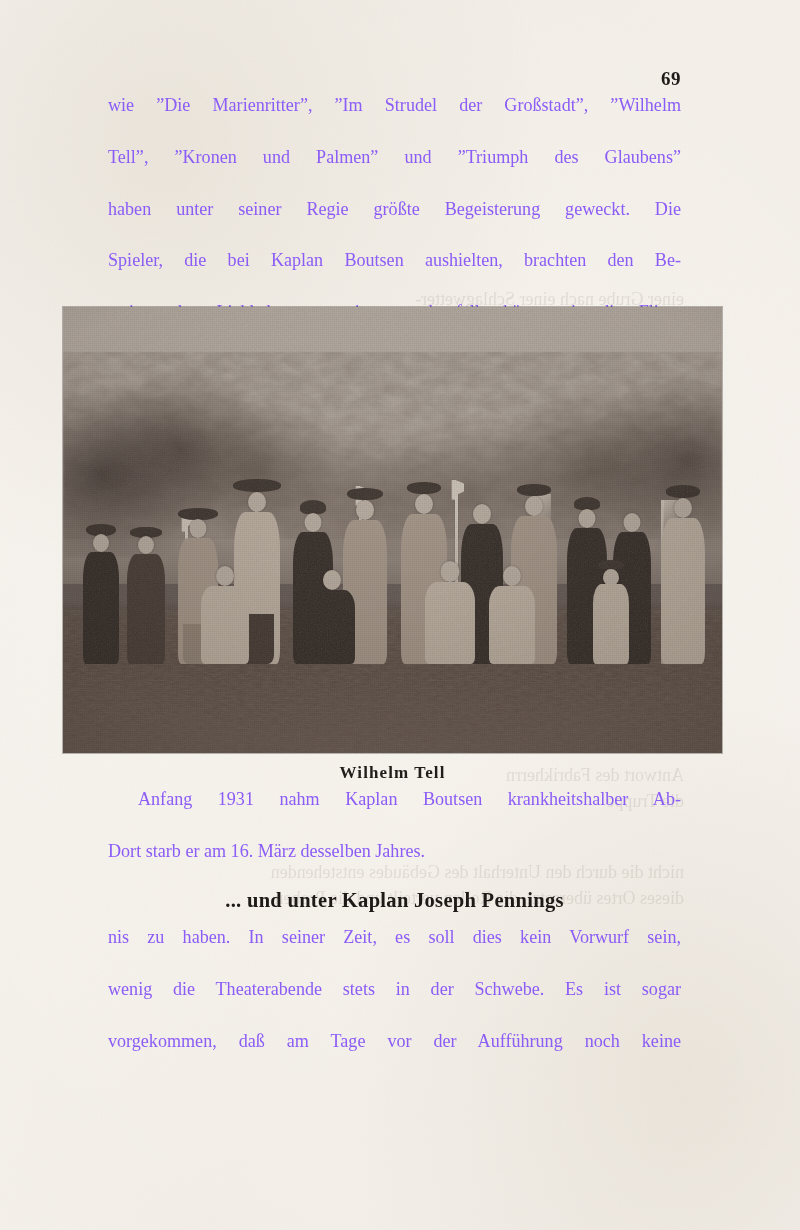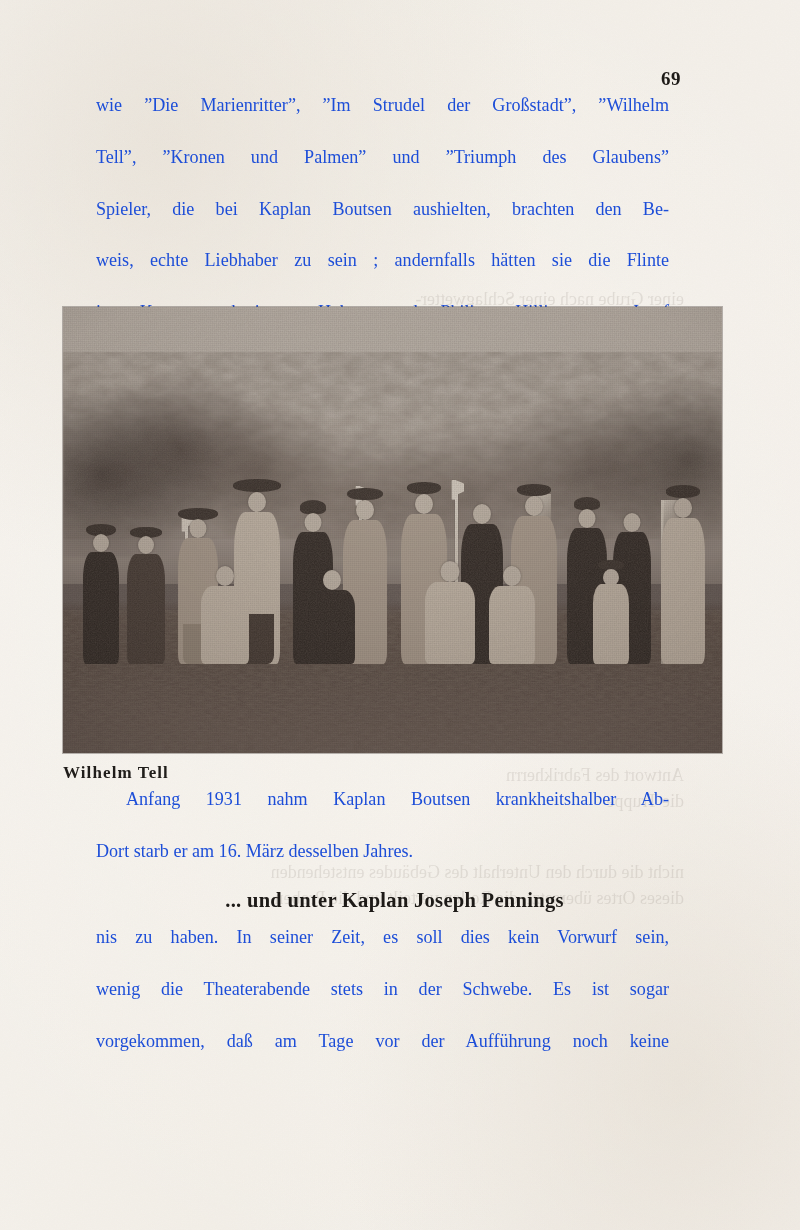--- a/index.html
+++ b/index.html
@@ -52,27 +52,27 @@
     text-align: right;
     font-weight: bold;
     font-size: 19px;
     letter-spacing: .5px;
     color: #1e1b18;
   }
 
   
   .para {
     position: absolute;
-    left: 96px;
+    left: 108px;
     width: 573px;
     font-size: 18.1px;
     line-height: 25.9px;
     text-align: justify;
     text-justify: inter-word;
-    color: #1d4ed8;
+    color: #8b5cf6;
   }
   .para .ln {
     display: block;
     white-space: nowrap;
   }
   
   .para .ln.j {
     text-align: justify;
     white-space: normal;
   }
@@ -214,20 +214,21 @@
     mix-blend-mode: multiply;
   }
   .photo-sepia {
     position: absolute; inset: 0; pointer-events: none;
     background: rgba(126,104,88,.16);
     mix-blend-mode: multiply;
   }
 
   .caption {
     margin-top: 10px;
+    text-align: center;
     font-weight: bold;
     font-size: 17px;
     letter-spacing: 1.1px;
     color: #201d1a;
   }
 
   
   .section-head {
     position: absolute;
     left: 108px;
@@ -288,20 +289,21 @@
     <span class="ln">dieses Ortes übersetzt, die Rollen verteilt und die Proben</span>
   </div>
 
   <div class="content">
 
     <div class="folio">69</div>
 
     <div class="para" id="para-top">
       <span class="ln j">wie ”Die Marienritter”, ”Im Strudel der Großstadt”, ”Wilhelm</span>
       <span class="ln j">Tell”, ”Kronen und Palmen” und ”Triumph des Glaubens”</span>
+      <span class="ln j">haben unter seiner Regie größte Begeisterung geweckt. Die</span>
       <span class="ln j">Spieler, die bei Kaplan Boutsen aushielten, brachten den Be-</span>
       <span class="ln j">weis, echte Liebhaber zu sein ; andernfalls hätten sie die Flinte</span>
       <span class="ln j">ins Korn geschmissen. Hubert und Philipp Hilligsmann, Josef</span>
       <span class="ln j">Dumbruch, Martin Bonni und Leonard Wechseler sind damals</span>
       <span class="ln">der Truppe beigetreten.</span>
     </div>
 
     <figure class="figure" style="margin:0;">
       <div class="photo">
         <div class="photo-inner">

